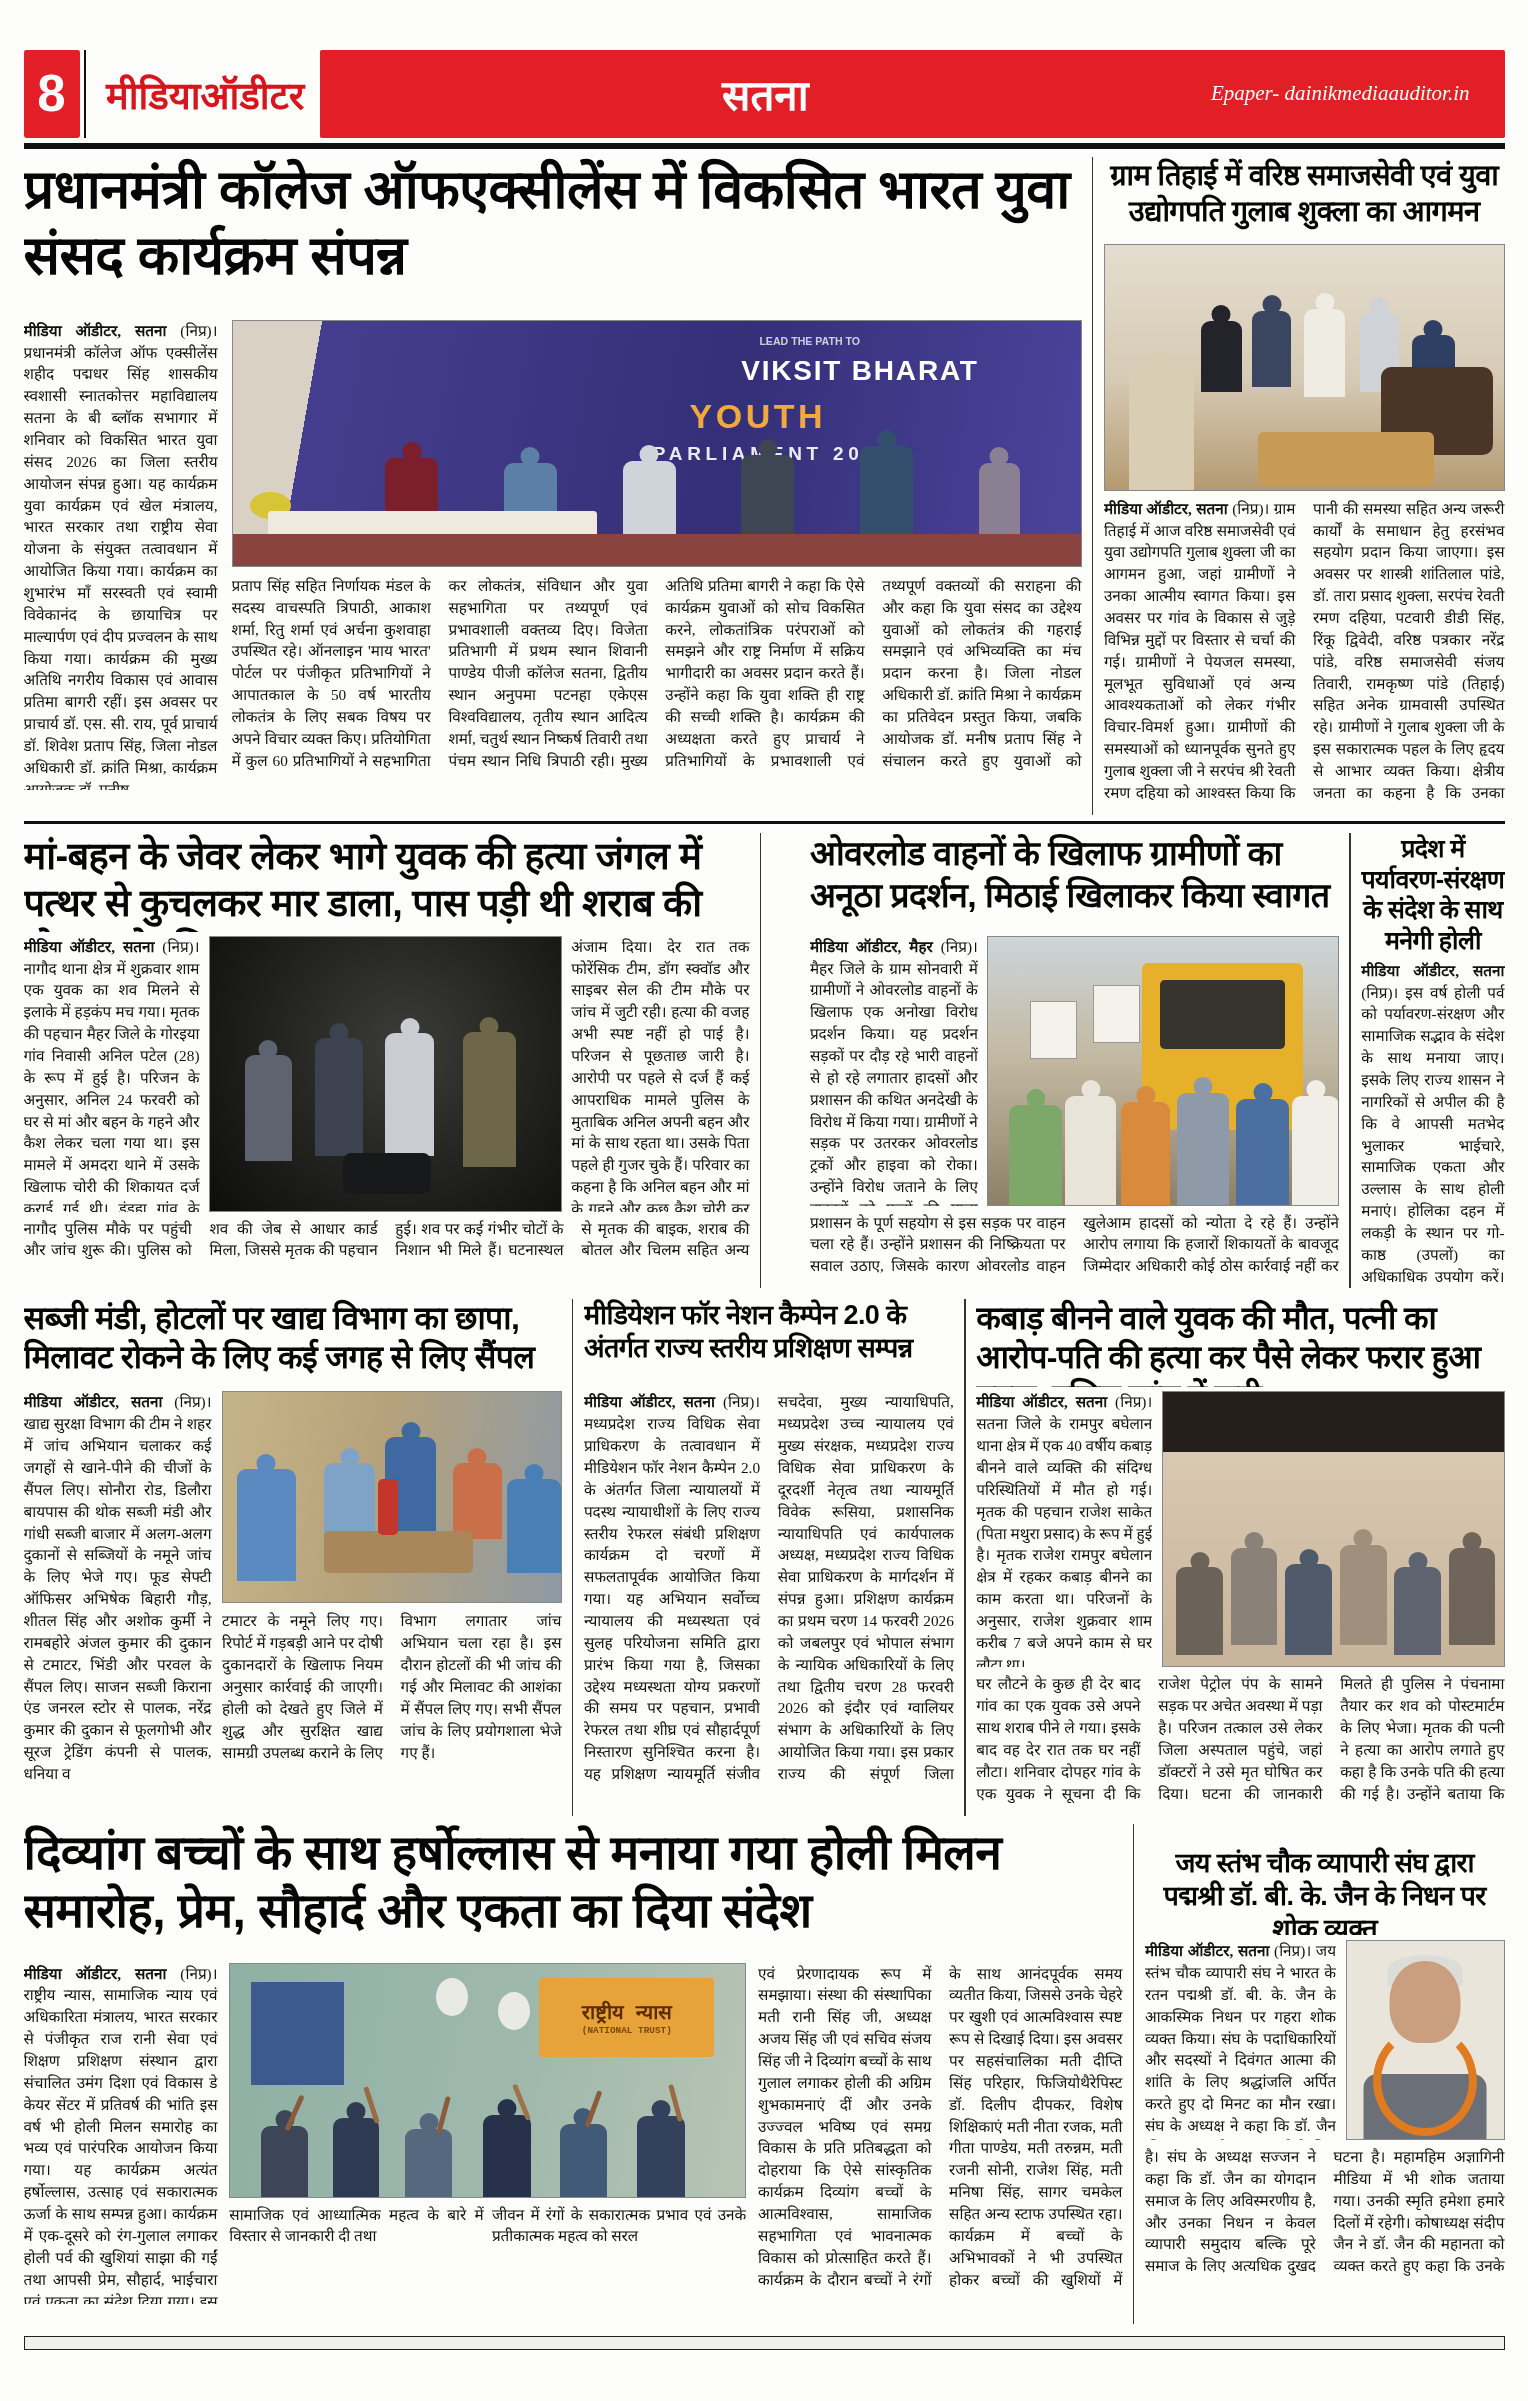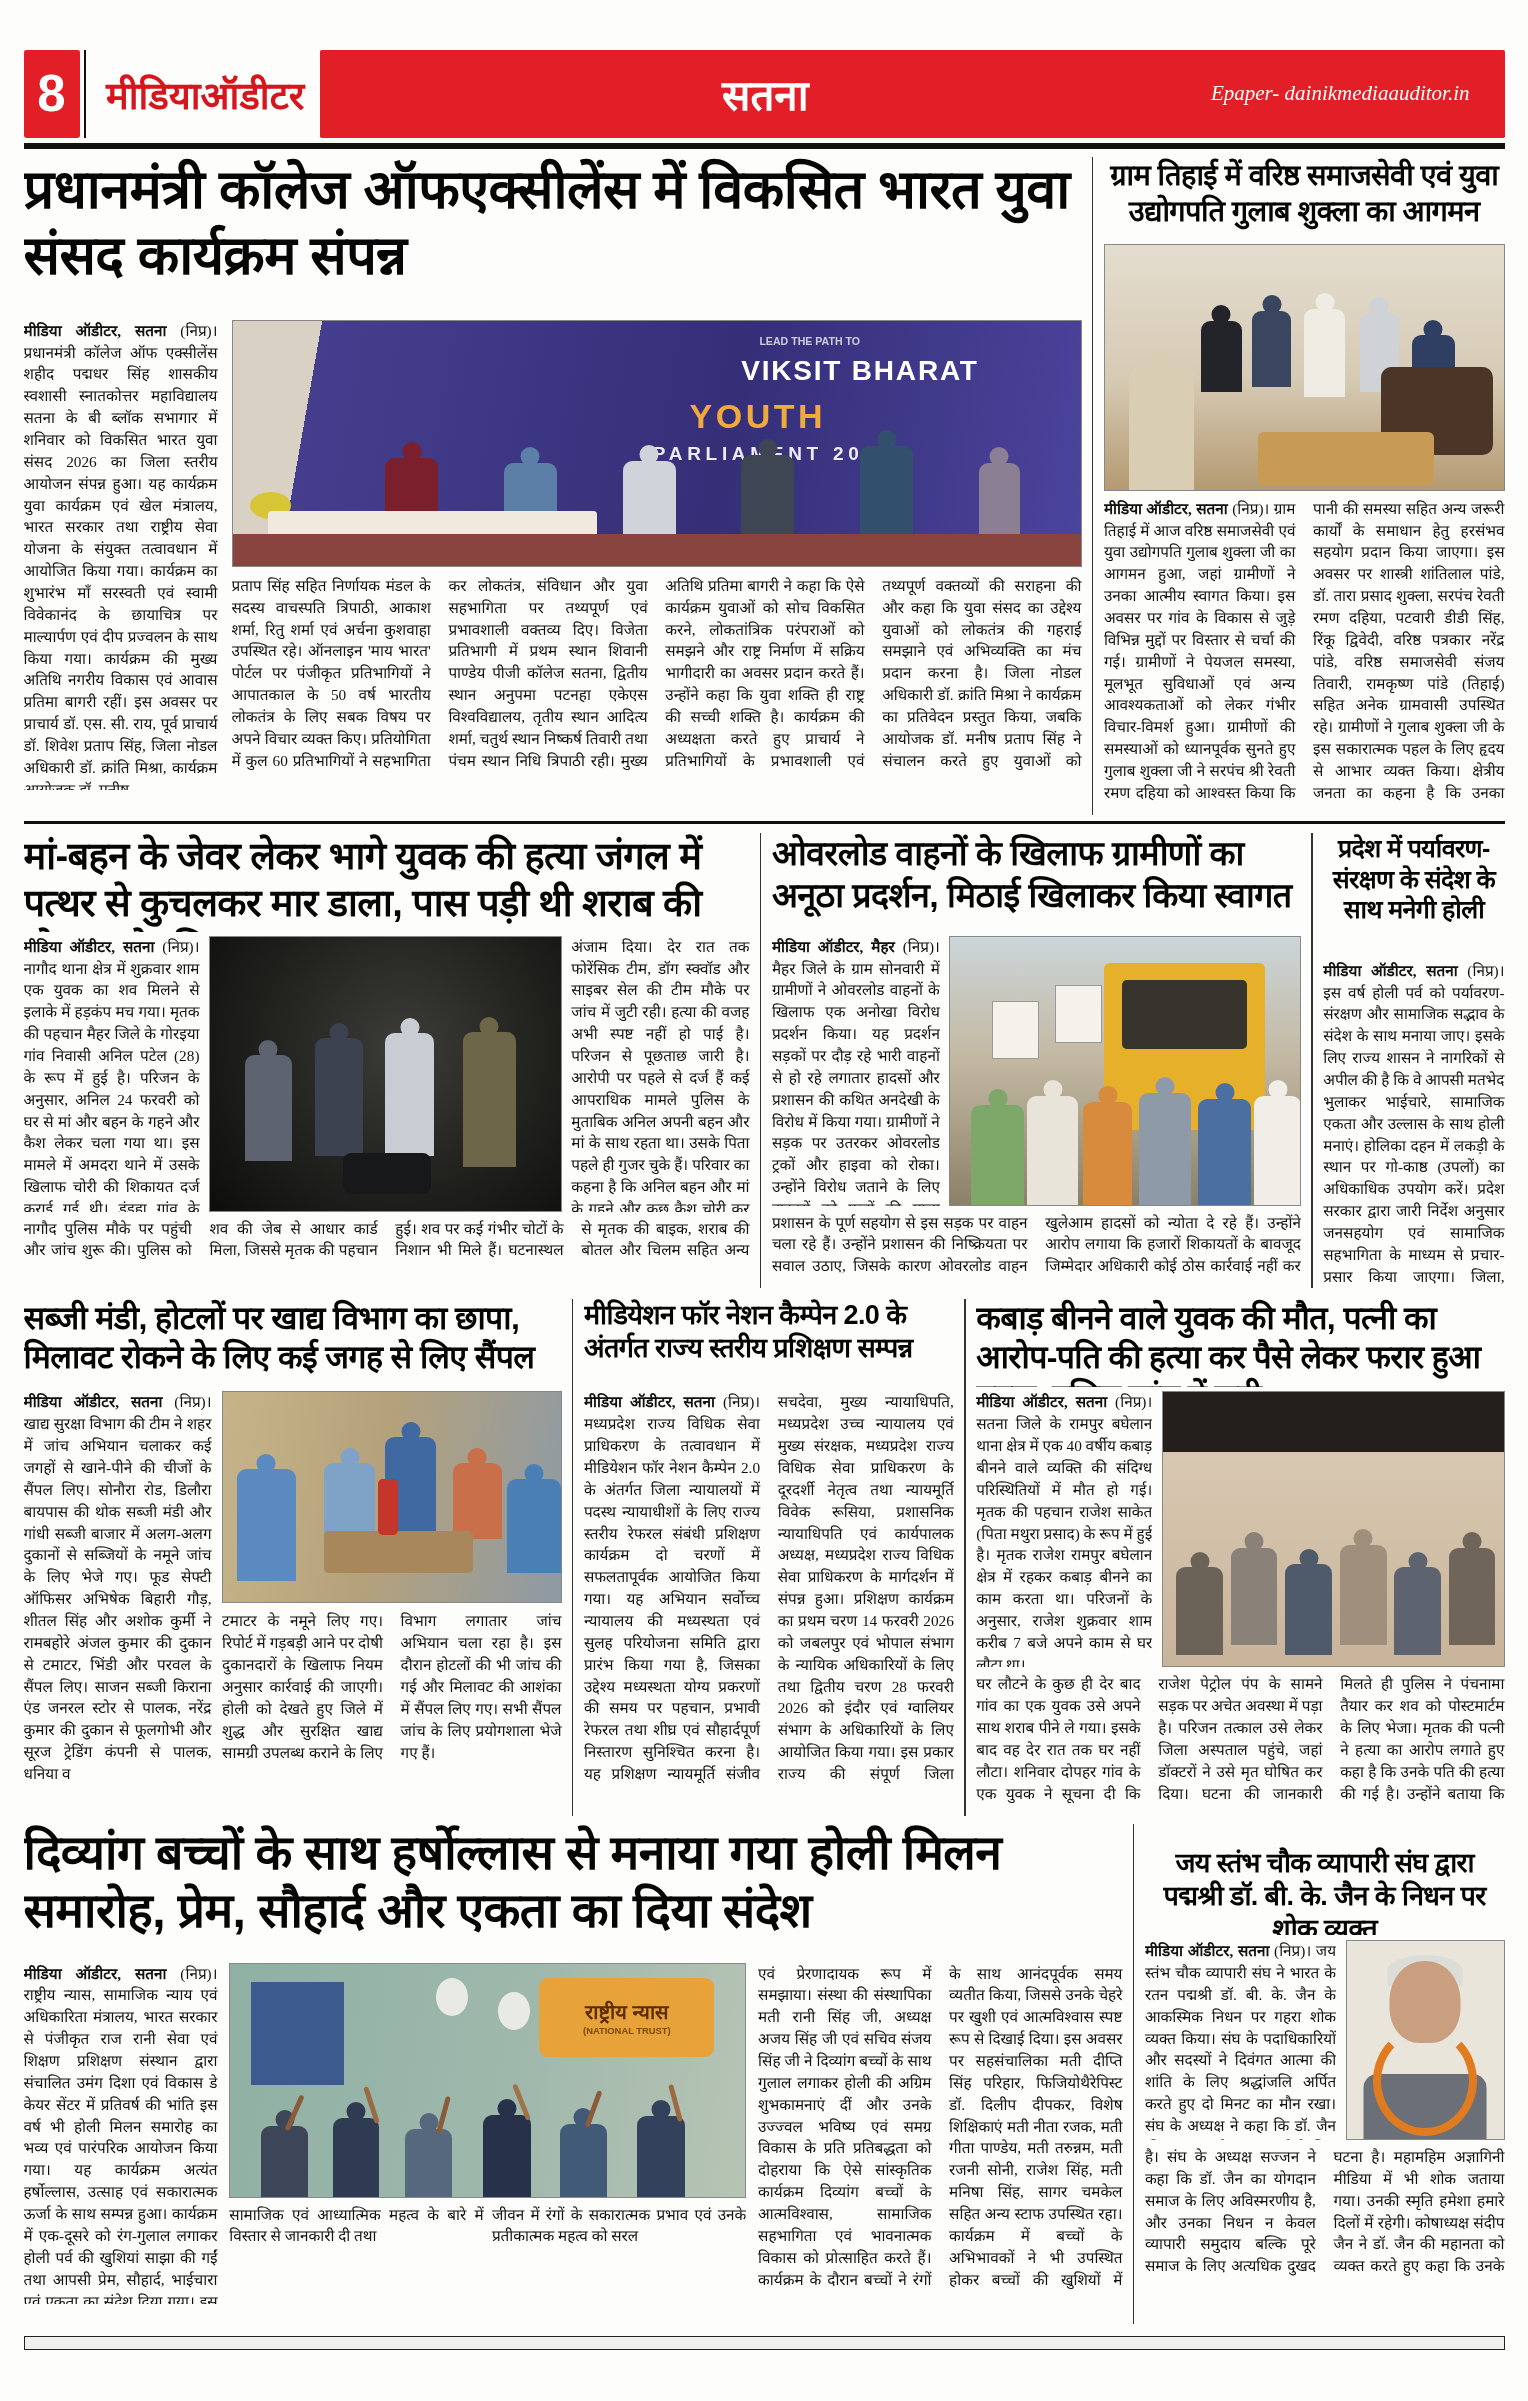--- a/index.html
+++ b/index.html
@@ -62,23 +62,23 @@
   .ph-truck{background:linear-gradient(#ccd5d9 0%,#c3b9a2 45%,#8d8068 100%);}
   .ph-truck .cab{position:absolute;left:44%;top:10%;width:46%;height:62%;background:#e7b02b;border-radius:5.9px;}
   .ph-truck .ws{position:absolute;left:49%;top:16%;width:36%;height:26%;background:#37342e;border-radius:4.7px;}
   .ph-truck .plc{position:absolute;width:45px;height:56px;background:#f4f2ea;border:1.2px solid #999;}
   .ph-market{background:linear-gradient(100deg,#c6b489 0%,#b5a27b 45%,#8e9aa5 100%);}
   .ph-market .tb{position:absolute;left:30%;bottom:14%;width:44%;height:20%;background:#a8885a;border-radius:4.7px;}
   .ph-market .flask{position:absolute;left:46%;bottom:32%;width:20px;height:56px;background:#c4352b;border-radius:4.7px;}
   .ph-meet{background:linear-gradient(#241f1b 0%,#241f1b 22%,#d9c8b2 22%,#c8b49a 100%);}
   .ph-kids{background:linear-gradient(100deg,#8fb0a4 0%,#9fb8ac 55%,#b7c4b4 100%);}
   .ph-kids .board{position:absolute;left:4%;top:8%;width:18%;height:44%;background:#3c5a8e;}
-  .ph-kids .banner{position:absolute;right:6%;top:6%;width:34%;height:34%;background:#e8a23a;border-radius:9px;
+  .ph-kids .banner{position:absolute;right:6%;top:6%;width:34%;height:34%;background:#e8a23a;border-radius:4px;
                    display:flex;flex-direction:column;align-items:center;justify-content:center;color:#5a2d00;
-                   font-family:Liberation Sans, sans-serif;font-weight:bold;text-align:right;}
+                   font-family:Liberation Mono, monospace;font-weight:bold;text-align:right;}
   .ph-kids .bl{position:absolute;width:32px;height:38px;background:#f2f0ea;border-radius:50%;opacity:.9;}
   .arm{position:absolute;width:5.3px;height:38px;border-radius:2.9px;}
   .ph-port{background:#e9e5da;}
   .ph-port .face{position:absolute;left:50%;top:20px;transform:translateX(-50%);width:71px;height:82px;
                  background:#c99f80;border-radius:48% 48% 42% 42%;}
   .ph-port .hair{position:absolute;left:50%;top:14px;transform:translateX(-50%);width:75px;height:31px;
                  background:#dcdcd8;border-radius:50% 50% 0 0;}
   .ph-port .body{position:absolute;left:50%;bottom:0;transform:translateX(-50%);width:123px;height:65px;
                  background:#6b6f77;border-radius:14px 14px 0 0;}
   .ph-port .garland{position:absolute;left:50%;bottom:3.5px;transform:translateX(-50%);width:88px;height:94px;
@@ -166,21 +166,21 @@
           <div class="pn" style="left:30%;bottom:20%;width:48px;height:118px;background:#3c4250;"></div>
           <div class="pn" style="left:50%;bottom:20%;width:49px;height:123px;background:#c9ccd2;"></div>
           <div class="pn" style="left:72%;bottom:16%;width:53px;height:135px;background:#6e6648;"></div>
           <div style="position:absolute;left:38%;bottom:6%;width:88px;height:41px;background:#17181a;border-radius:8.2px;"></div>
         </div>
         <div class="txt" style="flex:1;height:276px;">अंजाम दिया। देर रात तक फोरेंसिक टीम, डॉग स्क्वॉड और साइबर सेल की टीम मौके पर जांच में जुटी रही। हत्या की वजह अभी स्पष्ट नहीं हो पाई है। परिजन से पूछताछ जारी है। आरोपी पर पहले से दर्ज हैं कई आपराधिक मामले पुलिस के मुताबिक अनिल अपनी बहन और मां के साथ रहता था। उसके पिता पहले ही गुजर चुके हैं। परिवार का कहना है कि अनिल बहन और मां के गहने और कुछ कैश चोरी कर घर से बाहर ले</div>
       </div>
       <div class="txt cols4" style="height:63px;margin-top:5.9px;">नागौद पुलिस मौके पर पहुंची और जांच शुरू की। पुलिस को शव की जेब से आधार कार्ड मिला, जिससे मृतक की पहचान हुई। शव पर कई गंभीर चोटों के निशान भी मिले हैं। घटनास्थल से मृतक की बाइक, शराब की बोतल और चिलम सहित अन्य सामान जब्त किया गया। आशंका है कि शराब पिलाने के बाद इस वारदात को अंजाम दिया गया। अनिल के खिलाफ थाने में मारपीट सहित तीन आपराधिक प्रकरण पहले से दर्ज हैं।</div>
     </div>
     <div class="vdiv"></div>
-    <div style="width:529px;">
+    <div style="width:529px;margin-left:38px;">
       <div class="hl h2b">ओवरलोड वाहनों के खिलाफ ग्रामीणों का अनूठा प्रदर्शन, मिठाई खिलाकर किया स्वागत</div>
       <div class="row" style="margin-top:3.5px;">
         <div class="txt" style="width:168px;height:270px;flex:none;">
           <strong class="byl">मीडिया ऑडीटर, मैहर</strong>
           <span>(निप्र)। मैहर जिले के ग्राम सोनवारी में ग्रामीणों ने ओवरलोड वाहनों के खिलाफ एक अनोखा विरोध प्रदर्शन किया। यह प्रदर्शन सड़कों पर दौड़ रहे भारी वाहनों से हो रहे लगातार हादसों और प्रशासन की कथित अनदेखी के विरोध में किया गया। ग्रामीणों ने सड़क पर उतरकर ओवरलोड ट्रकों और हाइवा को रोका। उन्होंने विरोध जताने के लिए ड्राइवरों को फूलों की माला पहनाई,</span>
         </div>
         <div class="photo ph-truck" style="flex:1;height:270px;margin-left:9.4px;">
           <div class="cab"></div>
           <div class="ws"></div>
           <div class="plc" style="left:12%;top:24%;"></div>

